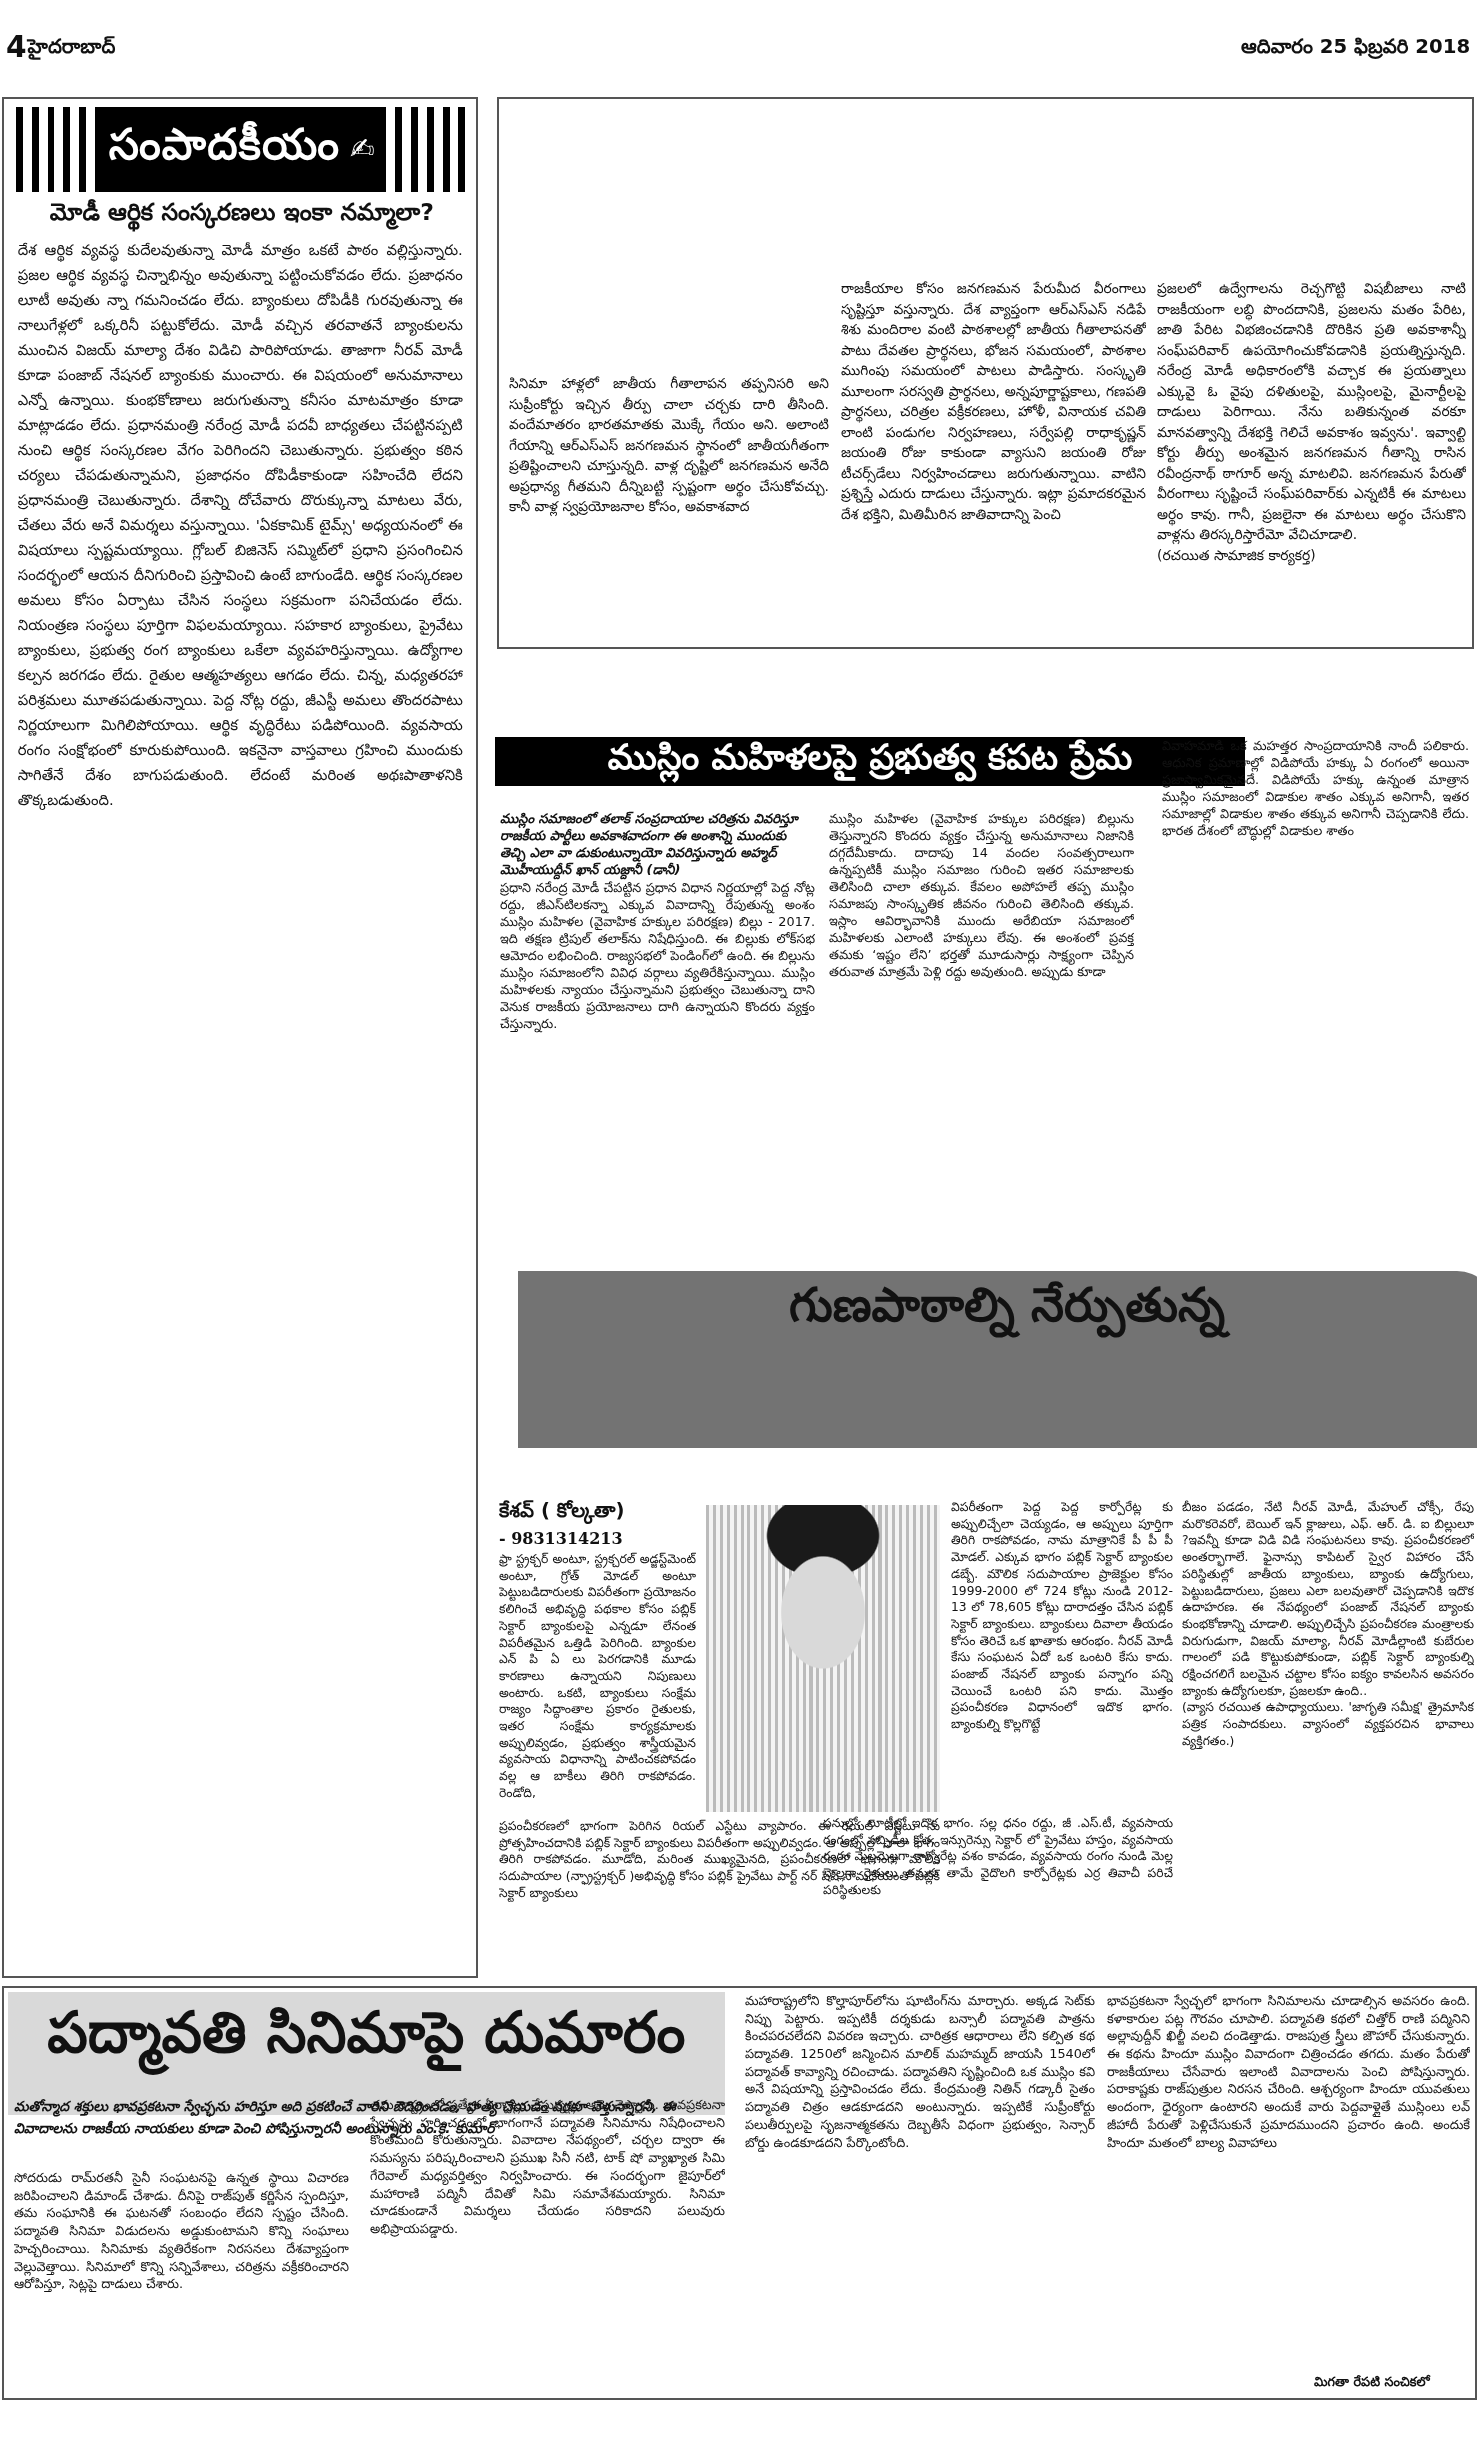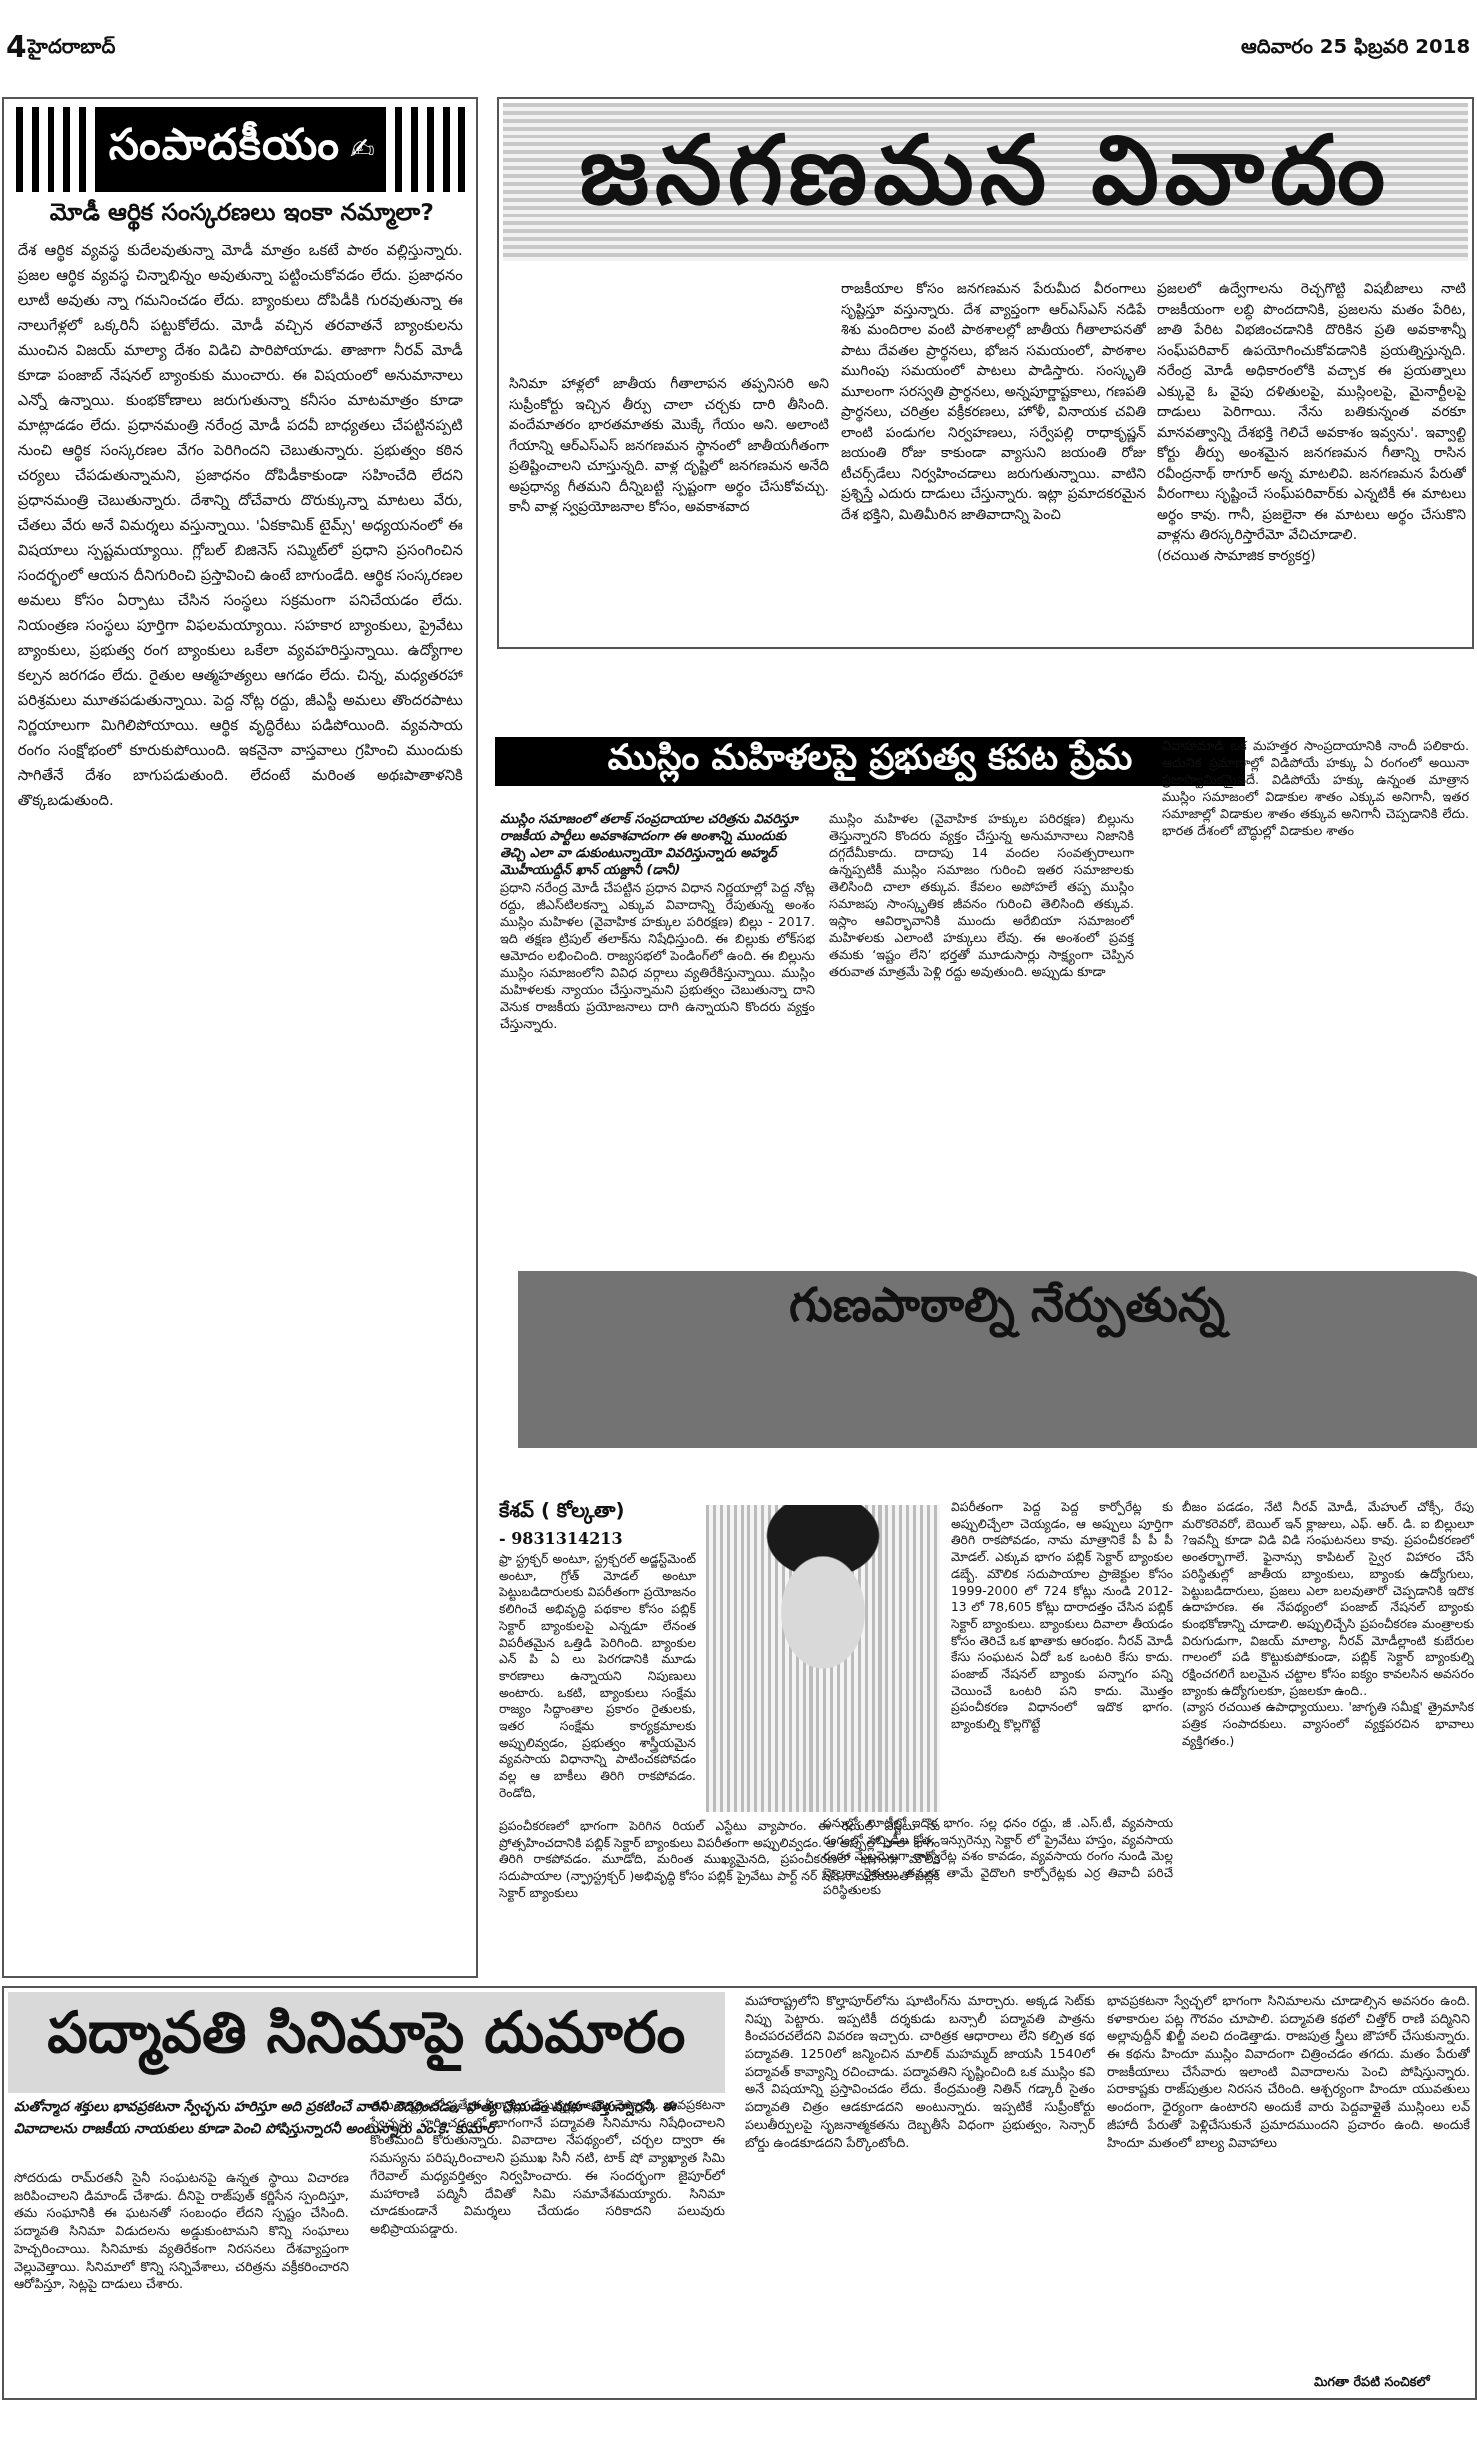--- a/index.html
+++ b/index.html
@@ -59,21 +59,21 @@
       repeating-linear-gradient(90deg, #bbb 0 3px, #f4f4f4 3px 6.9px);
       background-color: #6a6a6a; }
   .pnb-col1 { left: 499px; top: 1551px; width: 197px; height: 268px; font-size: 12.3px; line-height: 16.7px; }
   .pnb-col1b { left: 499px; top: 1818px; width: 441px; height: 118px; font-size: 12.3px; line-height: 16.7px; }
   .pnb-col2 { left: 951px; top: 1499px; width: 222px; height: 315px; font-size: 12.3px; line-height: 16.7px; }
   .pnb-col2b { left: 823px; top: 1815px; width: 350px; height: 118px; font-size: 12.3px; line-height: 16.7px; }
   .pnb-col3 { left: 1182px; top: 1499px; width: 292px; height: 443px; font-size: 12.3px; line-height: 16.7px; }
 
   
   .padma { left: 2px; top: 1986px; width: 1475px; height: 414px; }
-  .padma-banner { position: absolute; left: 3.9px; top: 3.9px; width: 717px; height: 101px; background: #d9d9d9; }
+  .padma-banner { position: absolute; left: 3.9px; top: 3.9px; width: 717px; height: 123px; background: #d9d9d9; }
   .padma-title { position: absolute; left: 0; top: 0; width: 717px; height: 95px; display:flex; align-items:center; justify-content:center;
       font-size: 57px; font-weight: bold; }
   .padma-intro { left: 9.9px; top: 108px; width: 709px; font-size: 13.8px; line-height: 21.7px; font-weight: bold; font-style: italic; }
   .pd-col1 { left: 9.9px; top: 181px; width: 335px; height: 227px; font-size: 12.8px; line-height: 17.7px; }
   .pd-col2 { left: 366px; top: 108px; width: 355px; height: 299px; font-size: 12.8px; line-height: 17.7px; }
   .pd-col3 { left: 741px; top: 3.9px; width: 350px; height: 404px; font-size: 12.8px; line-height: 17.7px; }
   .pd-col4 { left: 1103px; top: 3.9px; width: 363px; height: 378px; font-size: 12.8px; line-height: 17.7px; }
   .pd-cont { left: 1310px; top: 386px; font-size: 12.8px; font-weight: bold; }
 </style>
 </head>
@@ -88,23 +88,20 @@
     <div class="ed-banner-inner">
       <span class="ed-banner-text">సంపాదకీయం</span>
       <span class="pen-icon">✍</span>
     </div>
   </div>
   <div class="ed-headline">మోడీ ఆర్థిక సంస్కరణలు ఇంకా నమ్మాలా?</div>
   <div class="ed-body">దేశ ఆర్థిక వ్యవస్థ కుదేలవుతున్నా మోడీ మాత్రం ఒకటే పాఠం వల్లిస్తున్నారు. ప్రజల ఆర్థిక వ్యవస్థ చిన్నాభిన్నం అవుతున్నా పట్టించుకోవడం లేదు. ప్రజాధనం లూటీ అవుతు న్నా గమనించడం లేదు. బ్యాంకులు దోపిడీకి గురవుతున్నా ఈ నాలుగేళ్లలో ఒక్కరినీ పట్టుకోలేదు. మోడీ వచ్చిన తరవాతనే బ్యాంకులను ముంచిన విజయ్ మాల్యా దేశం విడిచి పారిపోయాడు. తాజాగా నీరవ్ మోడీ కూడా పంజాబ్ నేషనల్ బ్యాంకుకు ముంచారు. ఈ విషయంలో అనుమానాలు ఎన్నో ఉన్నాయి. కుంభకోణాలు జరుగుతున్నా కనీసం మాటమాత్రం కూడా మాట్లాడడం లేదు. ప్రధానమంత్రి నరేంద్ర మోడీ పదవీ బాధ్యతలు చేపట్టినప్పటి నుంచి ఆర్థిక సంస్కరణల వేగం పెరిగిందని చెబుతున్నారు. ప్రభుత్వం కఠిన చర్యలు చేపడుతున్నామని, ప్రజాధనం దోపిడీకాకుండా సహించేది లేదని ప్రధానమంత్రి చెబుతున్నారు. దేశాన్ని దోచేవారు దొరుక్కున్నా మాటలు వేరు, చేతలు వేరు అనే విమర్శలు వస్తున్నాయి. 'ఏకకామిక్ టైమ్స్' అధ్యయనంలో ఈ విషయాలు స్పష్టమయ్యాయి. గ్లోబల్ బిజినెస్ సమ్మిట్‌లో ప్రధాని ప్రసంగించిన సందర్భంలో ఆయన దీనిగురించి ప్రస్తావించి ఉంటే బాగుండేది. ఆర్థిక సంస్కరణల అమలు కోసం ఏర్పాటు చేసిన సంస్థలు సక్రమంగా పనిచేయడం లేదు. నియంత్రణ సంస్థలు పూర్తిగా విఫలమయ్యాయి. సహకార బ్యాంకులు, ప్రైవేటు బ్యాంకులు, ప్రభుత్వ రంగ బ్యాంకులు ఒకేలా వ్యవహరిస్తున్నాయి. ఉద్యోగాల కల్పన జరగడం లేదు. రైతుల ఆత్మహత్యలు ఆగడం లేదు. చిన్న, మధ్యతరహా పరిశ్రమలు మూతపడుతున్నాయి. పెద్ద నోట్ల రద్దు, జీఎస్టీ అమలు తొందరపాటు నిర్ణయాలుగా మిగిలిపోయాయి. ఆర్థిక వృద్ధిరేటు పడిపోయింది. వ్యవసాయ రంగం సంక్షోభంలో కూరుకుపోయింది. ఇకనైనా వాస్తవాలు గ్రహించి ముందుకు సాగితేనే దేశం బాగుపడుతుంది. లేదంటే మరింత అథఃపాతాళనికి తొక్కబడుతుంది.</div>
 </div>
 
 <div class="abs box jgm">
-  <div class="jgm-banner">
-    <div class="jgm-title">జనగణమన వివాదం</div>
-  </div>
   <div class="col-text jgm-col1">సినిమా హాళ్లలో జాతీయ గీతాలాపన తప్పనిసరి అని సుప్రీంకోర్టు ఇచ్చిన తీర్పు చాలా చర్చకు దారి తీసింది. వందేమాతరం భారతమాతకు మొక్కే గేయం అని. అలాంటి గేయాన్ని ఆర్ఎస్ఎస్ జనగణమన స్థానంలో జాతీయగీతంగా ప్రతిష్టించాలని చూస్తున్నది. వాళ్ల దృష్టిలో జనగణమన అనేది అప్రధాన్య గీతమని దీన్నిబట్టి స్పష్టంగా అర్థం చేసుకోవచ్చు. కానీ వాళ్ల స్వప్రయోజనాల కోసం, అవకాశవాద</div>
   <div class="col-text jgm-col2">రాజకీయాల కోసం జనగణమన పేరుమీద వీరంగాలు సృష్టిస్తూ వస్తున్నారు. దేశ వ్యాప్తంగా ఆర్ఎస్ఎస్ నడిపే శిశు మందిరాల వంటి పాఠశాలల్లో జాతీయ గీతాలాపనతో పాటు దేవతల ప్రార్థనలు, భోజన సమయంలో, పాఠశాల ముగింపు సమయంలో పాటలు పాడిస్తారు. సంస్కృతి మూలంగా సరస్వతి ప్రార్థనలు, అన్నపూర్ణాష్టకాలు, గణపతి ప్రార్థనలు, చరిత్రల వక్రీకరణలు, హోళీ, వినాయక చవితి లాంటి పండుగల నిర్వహణలు, సర్వేపల్లి రాధాకృష్ణన్ జయంతి రోజు కాకుండా వ్యాసుని జయంతి రోజు టీచర్స్‌డేలు నిర్వహించడాలు జరుగుతున్నాయి. వాటిని ప్రశ్నిస్తే ఎదురు దాడులు చేస్తున్నారు. ఇట్లా ప్రమాదకరమైన దేశ భక్తిని, మితిమీరిన జాతివాదాన్ని పెంచి</div>
   <div class="col-text jgm-col3">
     <span>ప్రజలలో ఉద్వేగాలను రెచ్చగొట్టి విషబీజాలు నాటి రాజకీయంగా లబ్ధి పొందదానికి, ప్రజలను మతం పేరిట, జాతి పేరిట విభజించడానికి దొరికిన ప్రతి అవకాశాన్నీ సంఘ్‌పరివార్ ఉపయోగించుకోవడానికి ప్రయత్నిస్తున్నది. నరేంద్ర మోడీ అధికారంలోకి వచ్చాక ఈ ప్రయత్నాలు ఎక్కువై ఓ వైపు దళితులపై, ముస్లింలపై, మైనార్టీలపై దాడులు పెరిగాయి. నేను బతికున్నంత వరకూ మానవత్వాన్ని దేశభక్తి గెలిచే అవకాశం ఇవ్వను'. ఇవ్వాల్టి కోర్టు తీర్పు అంశమైన జనగణమన గీతాన్ని రాసిన రవీంద్రనాథ్ ఠాగూర్ అన్న మాటలివి. జనగణమన పేరుతో వీరంగాలు సృష్టించే సంఘ్‌పరివార్‌కు ఎన్నటికీ ఈ మాటలు అర్థం కావు. గానీ, ప్రజలైనా ఈ మాటలు అర్థం చేసుకొని వాళ్లను తిరస్కరిస్తారేమో వేచిచూడాలి.</span><br>
     <span>(రచయిత సామాజిక కార్యకర్త)</span>
   </div>
 </div>
 
 <div class="abs muslim-banner">ముస్లిం మహిళలపై ప్రభుత్వ కపట ప్రేమ</div>
 <div class="abs muslim-intro">ముస్లిం సమాజంలో తలాక్ సంప్రదాయాల చరిత్రను వివరిస్తూ రాజకీయ పార్టీలు అవకాశవాదంగా ఈ అంశాన్ని ముందుకు తెచ్చి ఎలా వా డుకుంటున్నాయో వివరిస్తున్నారు అహ్మద్ మొహీయుద్దీన్ ఖాన్ యజ్దానీ (డానీ)</div>

